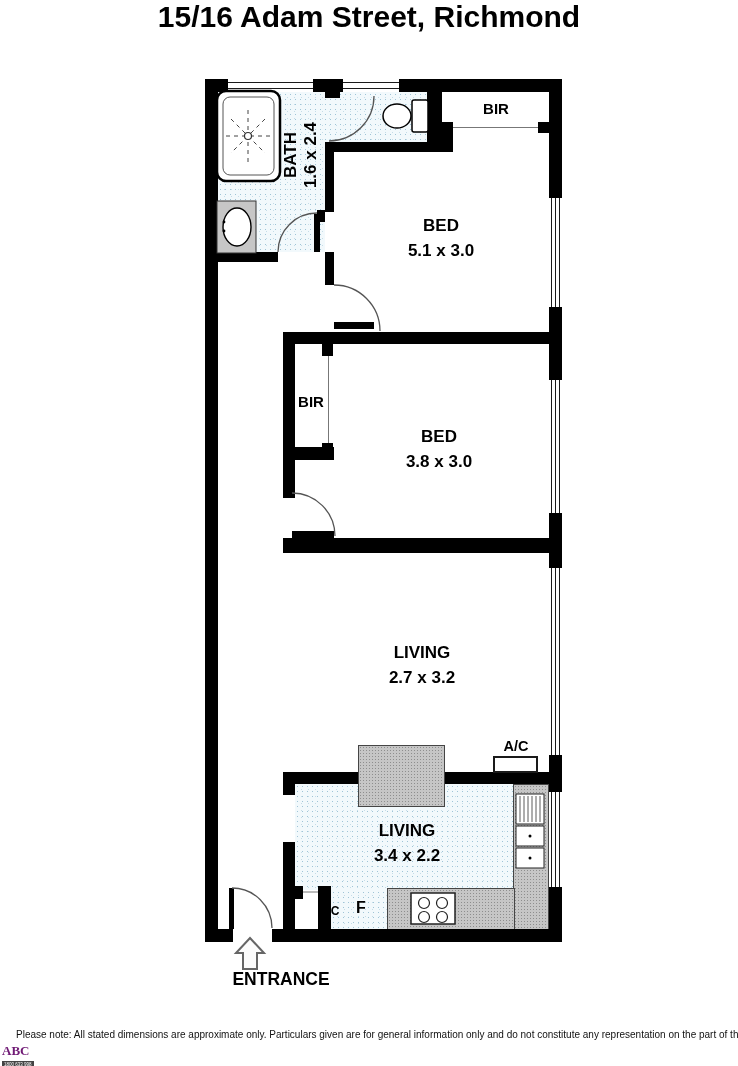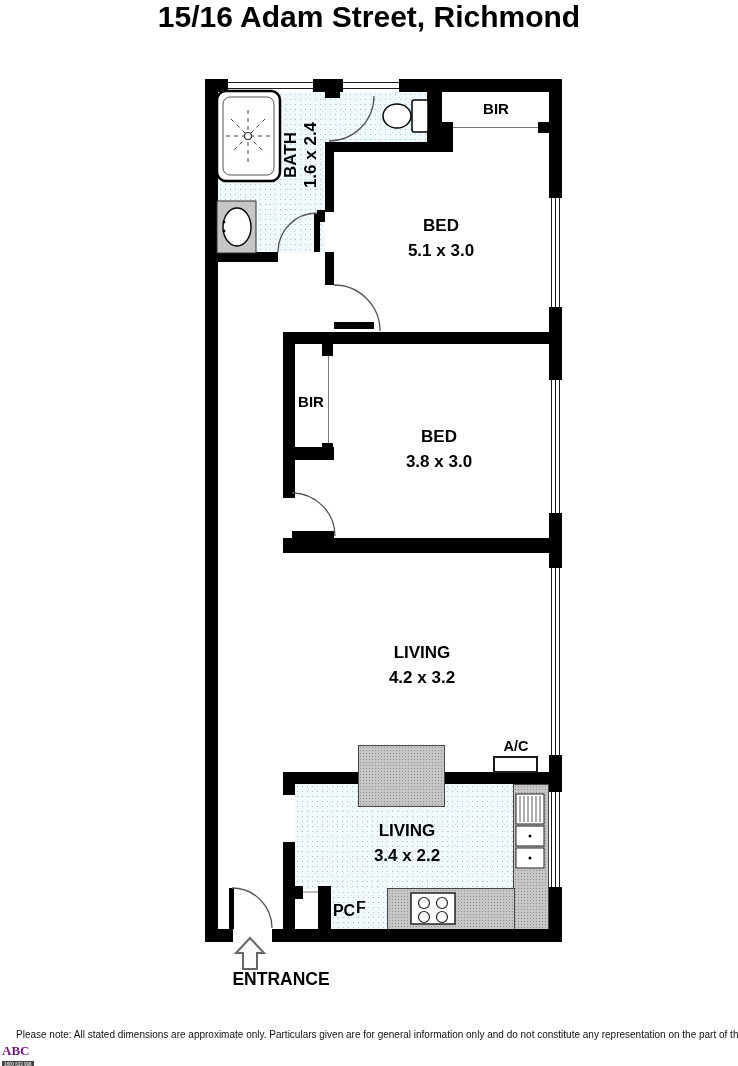--- a/index.html
+++ b/index.html
@@ -187,28 +187,28 @@
       <div>BED</div>
       <div>5.1 x 3.0</div>
     </div>
     <div class="lbl small" style="left:311px;top:401px;">BIR</div>
     <div class="lbl room" style="left:439px;top:449px;">
       <div>BED</div>
       <div>3.8 x 3.0</div>
     </div>
     <div class="lbl room" style="left:422px;top:665px;">
       <div>LIVING</div>
-      <div>4.2 x 3.2</div>
+      <div>2.7 x 3.2</div>
     </div>
     <div class="lbl" style="left:516px;top:746px;font-size:14.5px;">A/C</div>
     <div class="lbl room" style="left:407px;top:843px;">
       <div>LIVING</div>
       <div>3.4 x 2.2</div>
     </div>
-    <div class="lbl small" style="left:320px;top:911px;font-size:16px;padding-left:48px;">PC</div>
+    <div class="lbl small" style="left:307px;top:911px;font-size:12px;padding-left:48px;">PC</div>
     <div class="lbl small" style="left:361px;top:908px;font-size:16px;">F</div>
     <div class="lbl" style="left:250px;top:979px;font-size:17.5px;margin-left:31px;">ENTRANCE</div>
   </div>
 
   <div class="footer">Please note: All stated dimensions are approximate only. Particulars given are for general information only and do not constitute any representation on the part of the vendor or agent.</div>
   <div class="logo">
     <span class="abc">ABC</span><span class="phone">1800 633 998</span>
     
   </div>
 

